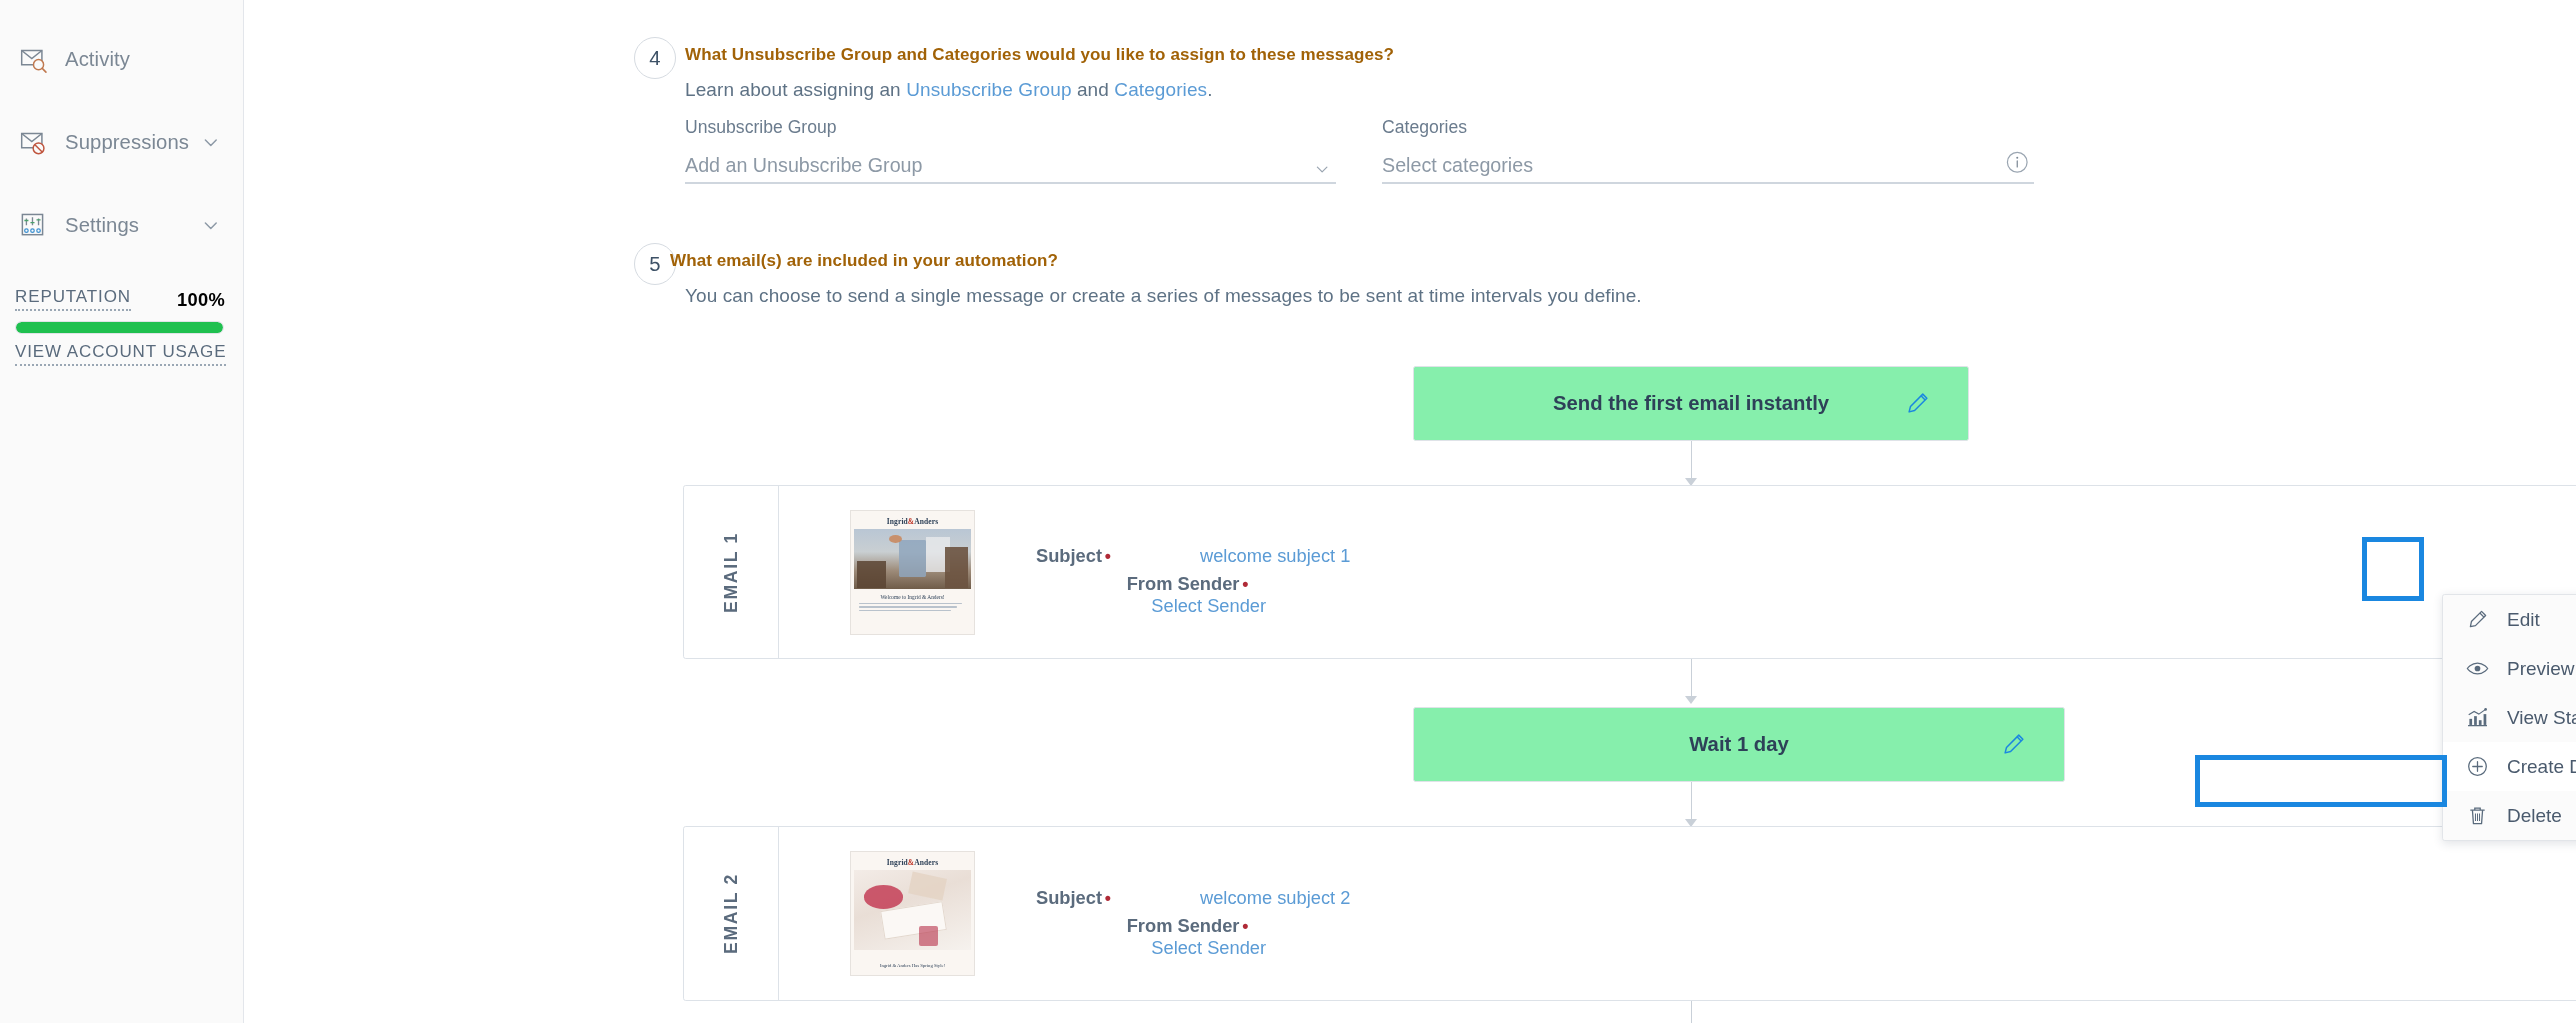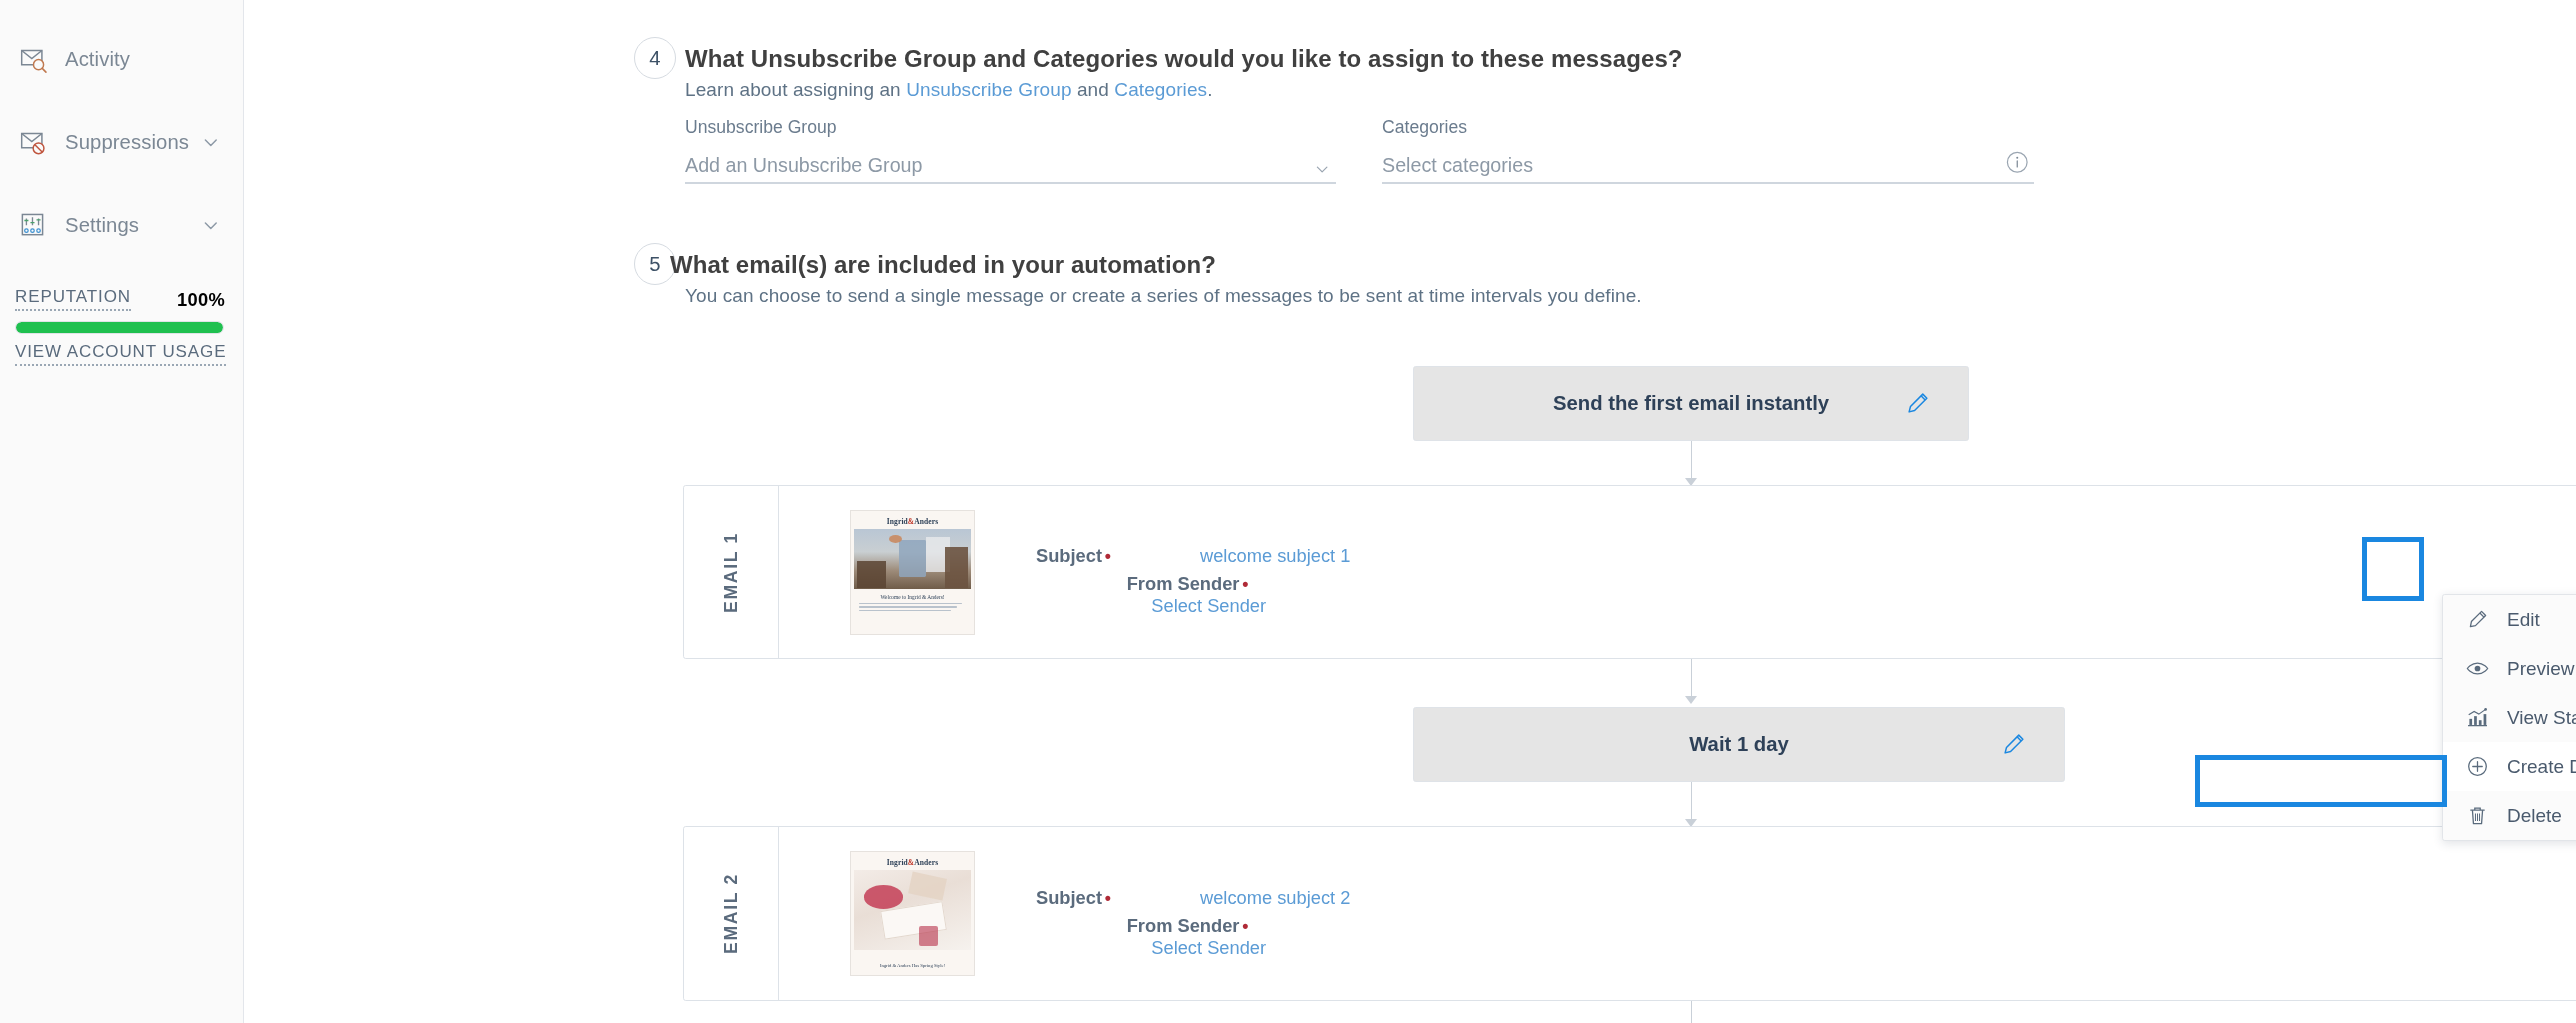--- a/index.html
+++ b/index.html
@@ -60,39 +60,39 @@
   .main { flex: 1; position: relative; background: #ffffff; }
 
   .step { position: absolute; }
   .step-circle {
     position: absolute; width: 42px; height: 42px; border-radius: 50%;
     border: 1.4px solid #d6dbe1; background: #fff;
     display: flex; align-items: center; justify-content: center;
     font-size: 20.3px; color: #3d5166;
   }
   .step-title {
-    font-size: 24px; font-weight: bold; color: #404040; letter-spacing: 0.1px; text-align: center;
+    font-size: 17px; font-weight: bold; color: #a16207; letter-spacing: 0.1px; text-align: center;
   }
   .step-sub { font-size: 19px; color: #5e7285; letter-spacing: 0.1px; }
   .lnk { color: #5b9bd5; cursor: pointer; }
 
   .field-label { font-size: 17.6px; color: #6b7c8e; }
   .field {
     position: relative; border-bottom: 2px solid #cfd6de; height: 35px;
     display: flex; align-items: center;
   }
   .field-val { font-size: 19.7px; color: #8d99a6; }
   .field-chev { position: absolute; right: 5.4px; top: 12.2px; }
 
   .info-ico { position: absolute; right: 2.7px; top: -1.4px; }
 
   
   .flow-card {
     position: absolute;
-    border: 1.4px solid #dfe3e8; border-radius: 2.7px; background: #e5e5e5;
+    border: 1.4px solid #dfe3e8; border-radius: 2.7px; background: #86efac;
     display: flex; align-items: center; justify-content: center;
   }
   .flow-card-text { font-size: 20.3px; font-weight: bold; color: #2e4158; }
   .pencil-btn { position: absolute; right: 35px; top: 50%; transform: translateY(-50%); cursor: pointer; }
 
   .connector { position: absolute; width: 1.4px; background: #c9d0d8; }
   .arrowhead {
     position: absolute; width: 0; height: 0;
     border-left: 6.8px solid transparent; border-right: 6.8px solid transparent;
     border-top: 8.8px solid #c9d0d8;

